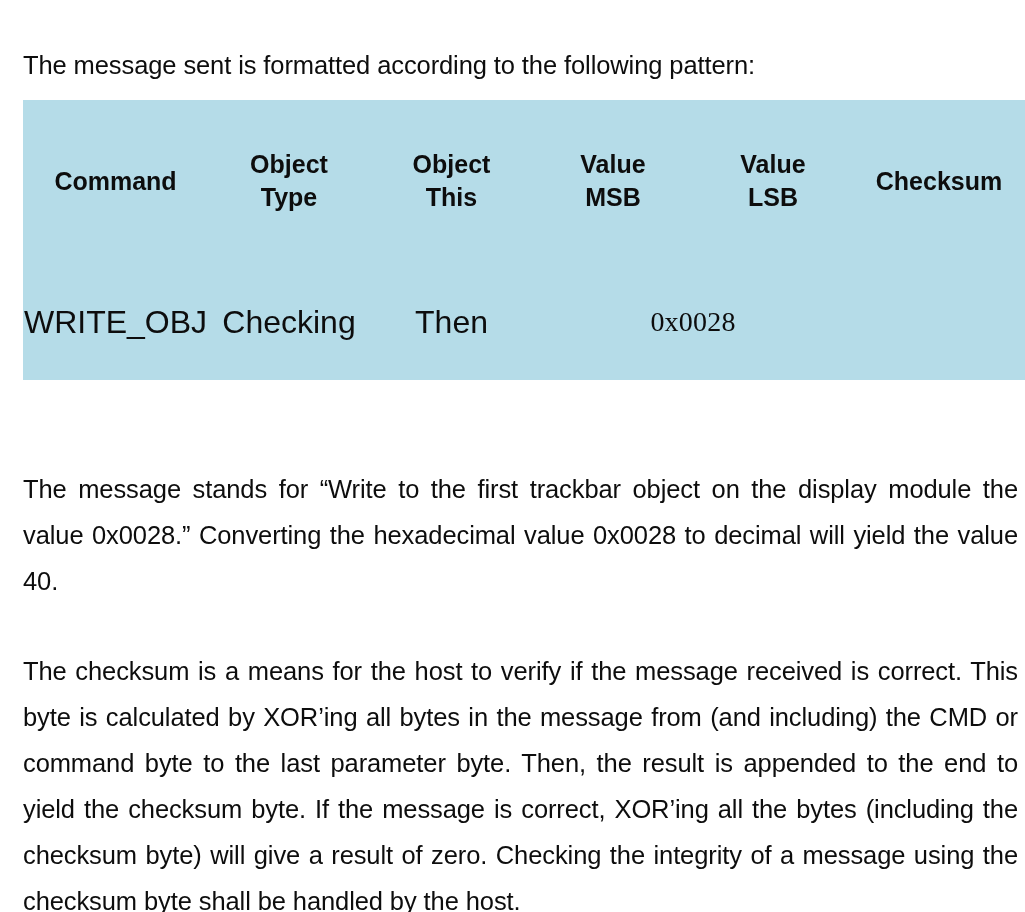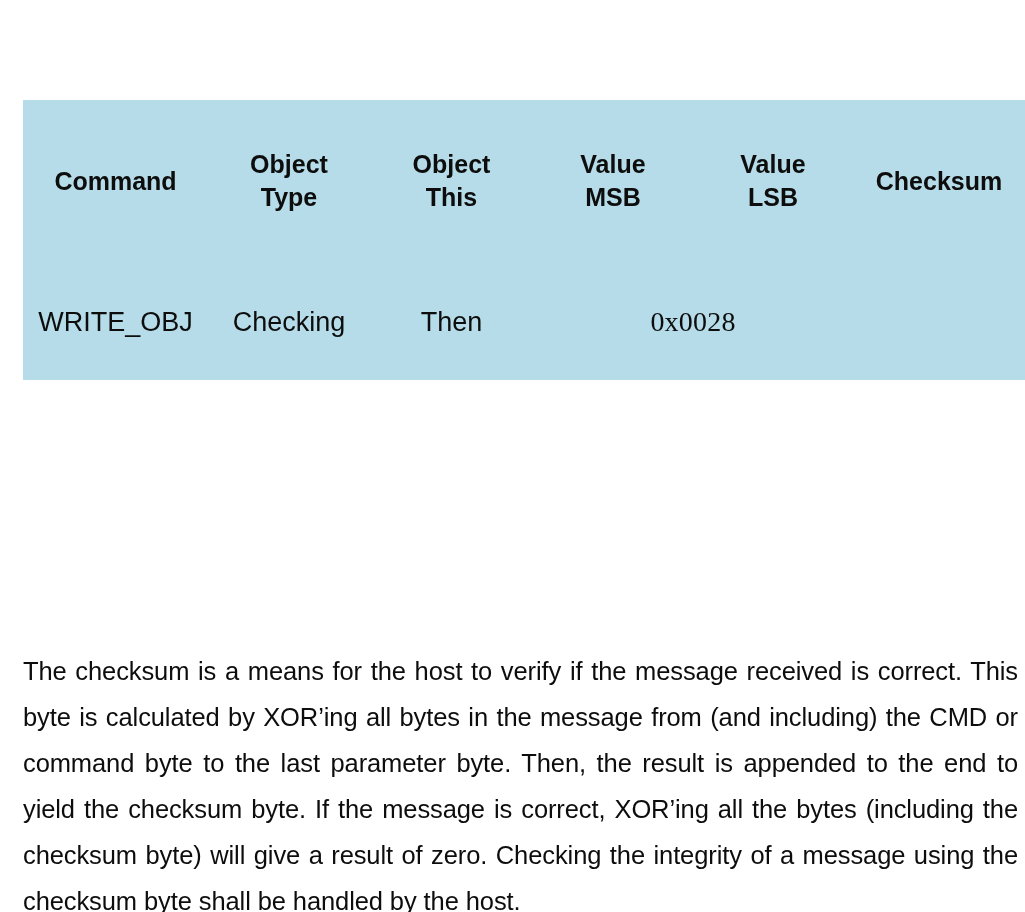--- a/index.html
+++ b/index.html
@@ -84,35 +84,36 @@
     height: 78px;
     font-family: "Liberation Serif", serif;
     font-size: 30px;
     font-weight: bold;
     color: #00a550;
     letter-spacing: 0.5px;
   }
 
   .row-meaning td {
     height: 84px;
-    font-size: 27px;
+    font-size: 32px;
     font-weight: normal;
     color: #0d0d0d;
   }
   .row-meaning td.value-span {
     font-family: "Liberation Serif", serif;
     font-size: 28px;
     letter-spacing: 0.2px;
   }
 </style>
 </head>
 <body>
 
 <div class="page">
 
+  <p class="para lead" id="intro-paragraph">The message sent is formatted according to the following pattern:</p>
 
   <table class="msg-table">
     <colgroup>
       <col class="col-cmd">
       <col class="col-otype">
       <col class="col-oidx">
       <col class="col-vmsb">
       <col class="col-vlsb">
       <col class="col-cksum">
     </colgroup>
@@ -146,16 +147,17 @@
       <tr class="row-meaning">
         <td>WRITE_OBJ</td>
         <td>Checking</td>
         <td>Then</td>
         <td class="value-span" colspan="2">0x0028</td>
         <td></td>
       </tr>
     </tbody>
   </table>
 
+  <p class="para" id="explanation-paragraph">The message stands for “Write to the first trackbar object on the display module the value 0x0028.” Converting the hexadecimal value 0x0028 to decimal will yield the value 40.</p>
 
   <p class="para" id="checksum-paragraph">The checksum is a means for the host to verify if the message received is correct. This byte is calculated by XOR’ing all bytes in the message from (and including) the CMD or command byte to the last parameter byte. Then, the result is appended to the end to yield the checksum byte. If the message is correct, XOR’ing all the bytes (including the checksum byte) will give a result of zero. Checking the integrity of a message using the checksum byte shall be handled by the host.</p>
 
 </div>
 
 </body></html>

